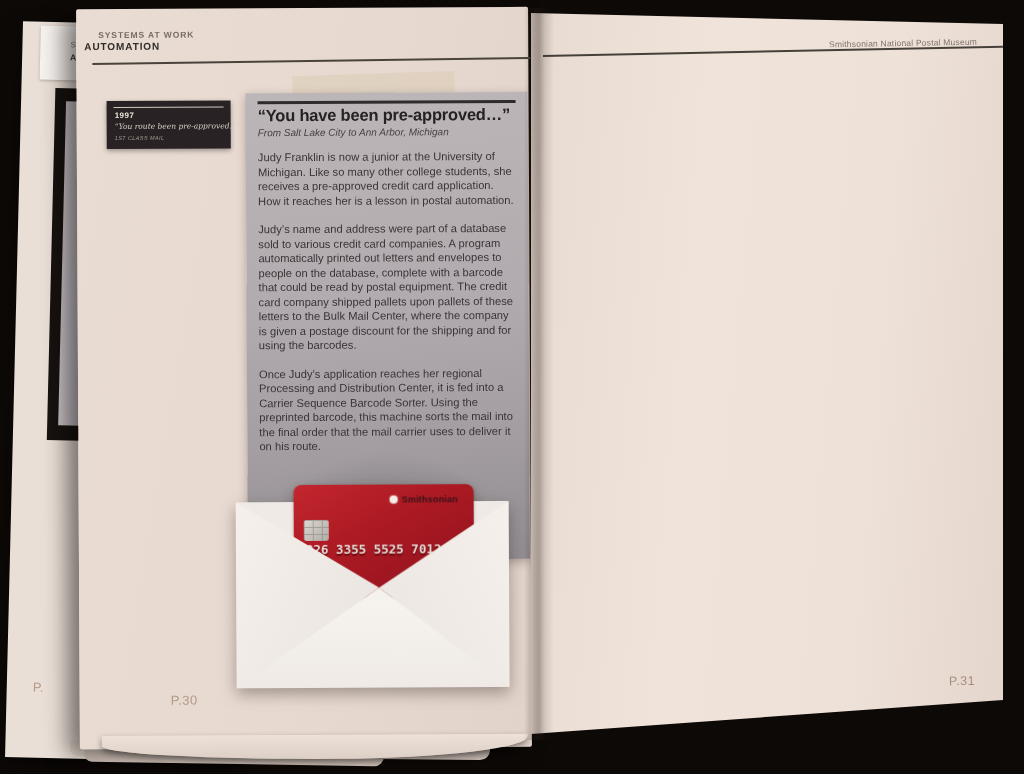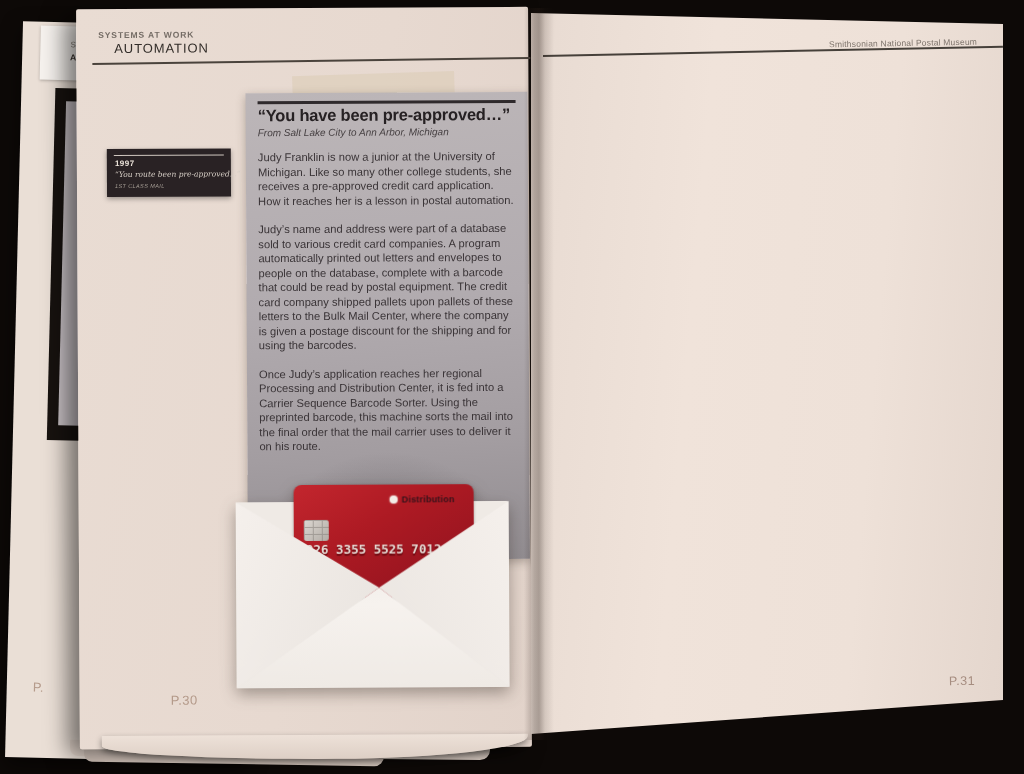--- a/index.html
+++ b/index.html
@@ -24,25 +24,25 @@
           transform:rotate(.9deg);border-radius:0 0 10px 8px;}
 
   
   .left-page{position:absolute;left:78px;top:8px;width:452px;height:740px;border-radius:2px;
              background:linear-gradient(100deg,#e9dcd3 0%,#e7d9d0 55%,#e2d3ca 100%);
              transform:rotate(-.3deg);box-shadow:-12px 6px 22px rgba(0,0,0,.5);}
   .curl{position:absolute;left:22px;right:4px;bottom:-11px;height:24px;
         background:linear-gradient(#ede1d8,#ddcfc5);
         border-radius:0 0 45% 55% / 0 0 22px 14px;box-shadow:0 3px 6px rgba(0,0,0,.45);}
   .lp-eyebrow{position:absolute;left:22px;top:21px;font-size:8.5px;letter-spacing:.9px;color:#756d66;font-weight:bold;}
-  .lp-section{position:absolute;left:38px;top:32px;font-size:13px;font-weight:normal;letter-spacing:.9px;color:#322d29;}
+  .lp-section{position:absolute;left:8px;top:32px;font-size:10px;font-weight:bold;letter-spacing:.9px;color:#322d29;}
   .lp-rule{position:absolute;left:16px;right:-2px;top:52px;height:1.5px;background:#4a433c;transform:rotate(-.5deg);}
 
   .badge{position:absolute;left:30px;top:92px;width:124px;height:48px;background:#292224;
-         box-shadow:0 2px 5px rgba(0,0,0,.35);margin-top:48px;}
+         box-shadow:0 2px 5px rgba(0,0,0,.35);}
   .badge-rule{position:absolute;left:7px;right:7px;top:6px;height:1px;background:#cfc7bf;}
   .badge-year{position:absolute;left:8px;top:10px;font-size:8px;font-weight:bold;letter-spacing:.5px;color:#efe7dd;}
   .badge-quote{position:absolute;left:8px;top:21px;font-size:7.5px;font-style:italic;
                font-family:"DejaVu Serif",serif;color:#d9d1c8;white-space:nowrap;}
   .badge-class{position:absolute;left:8px;top:34px;font-size:5.5px;font-style:italic;letter-spacing:.4px;color:#a79f96;}
 
   .tape{position:absolute;left:216px;top:66px;width:162px;height:30px;
         background:rgba(219,204,180,.55);transform:rotate(-1.5deg);}
 
   .panel{position:absolute;left:169px;top:85px;width:282px;height:467px;
@@ -140,21 +140,21 @@
         <p>Judy’s name and address were part of a database sold to various credit card companies. A program automatically printed out letters and envelopes to people on the database, complete with a barcode that could be read by postal equipment. The credit card company shipped pallets upon pallets of these letters to the Bulk Mail Center, where the company is given a postage discount for the shipping and for using the barcodes.</p>
         <p>Once Judy’s application reaches her regional Processing and Distribution Center, it is fed into a Carrier Sequence Barcode Sorter. Using the preprinted barcode, this machine sorts the mail into the final order that the mail carrier uses to deliver it on his route.</p>
       </div>
     </div>
 
     <div class="env">
       <div class="env-back"></div>
       <div class="card">
         <div class="card-logo">
           <span class="sun-icon"></span>
-          <span class="wordmark">Distribution</span>
+          <span class="wordmark">Smithsonian</span>
         </div>
         <div class="chip">
           <div class="chip-grid"></div>
         </div>
         <div class="card-number">026 3355 5525 7012</div>
       </div>
       <div class="flap flap-left"></div>
       <div class="flap flap-right"></div>
       <div class="flap flap-bottom"></div>
     </div>

